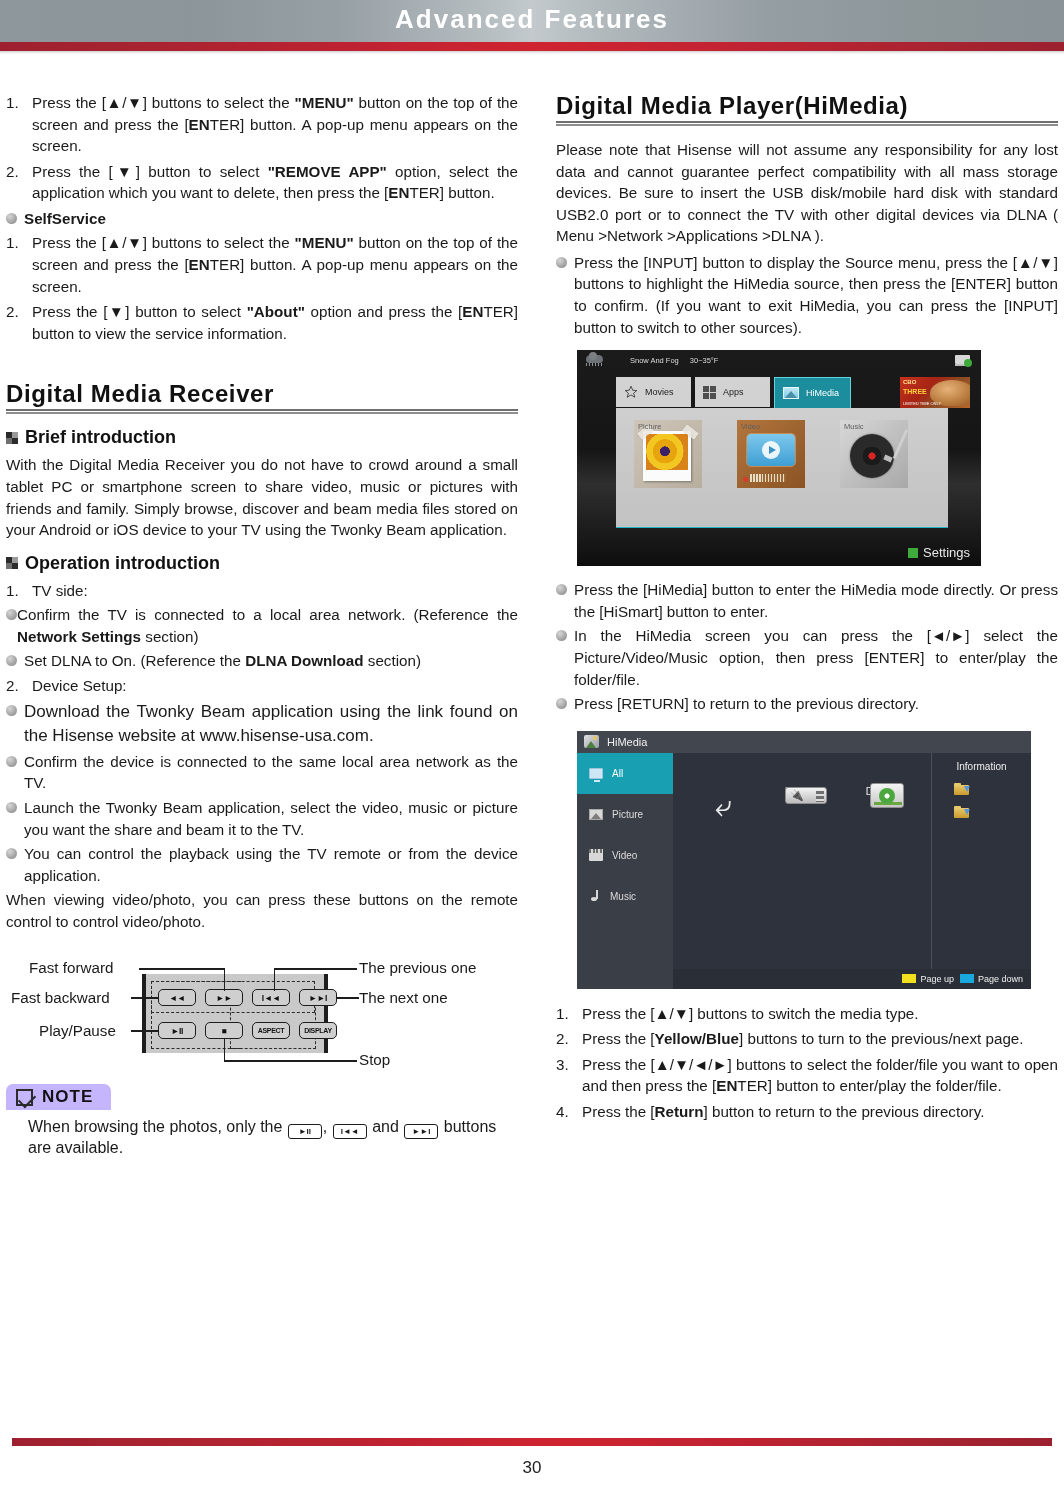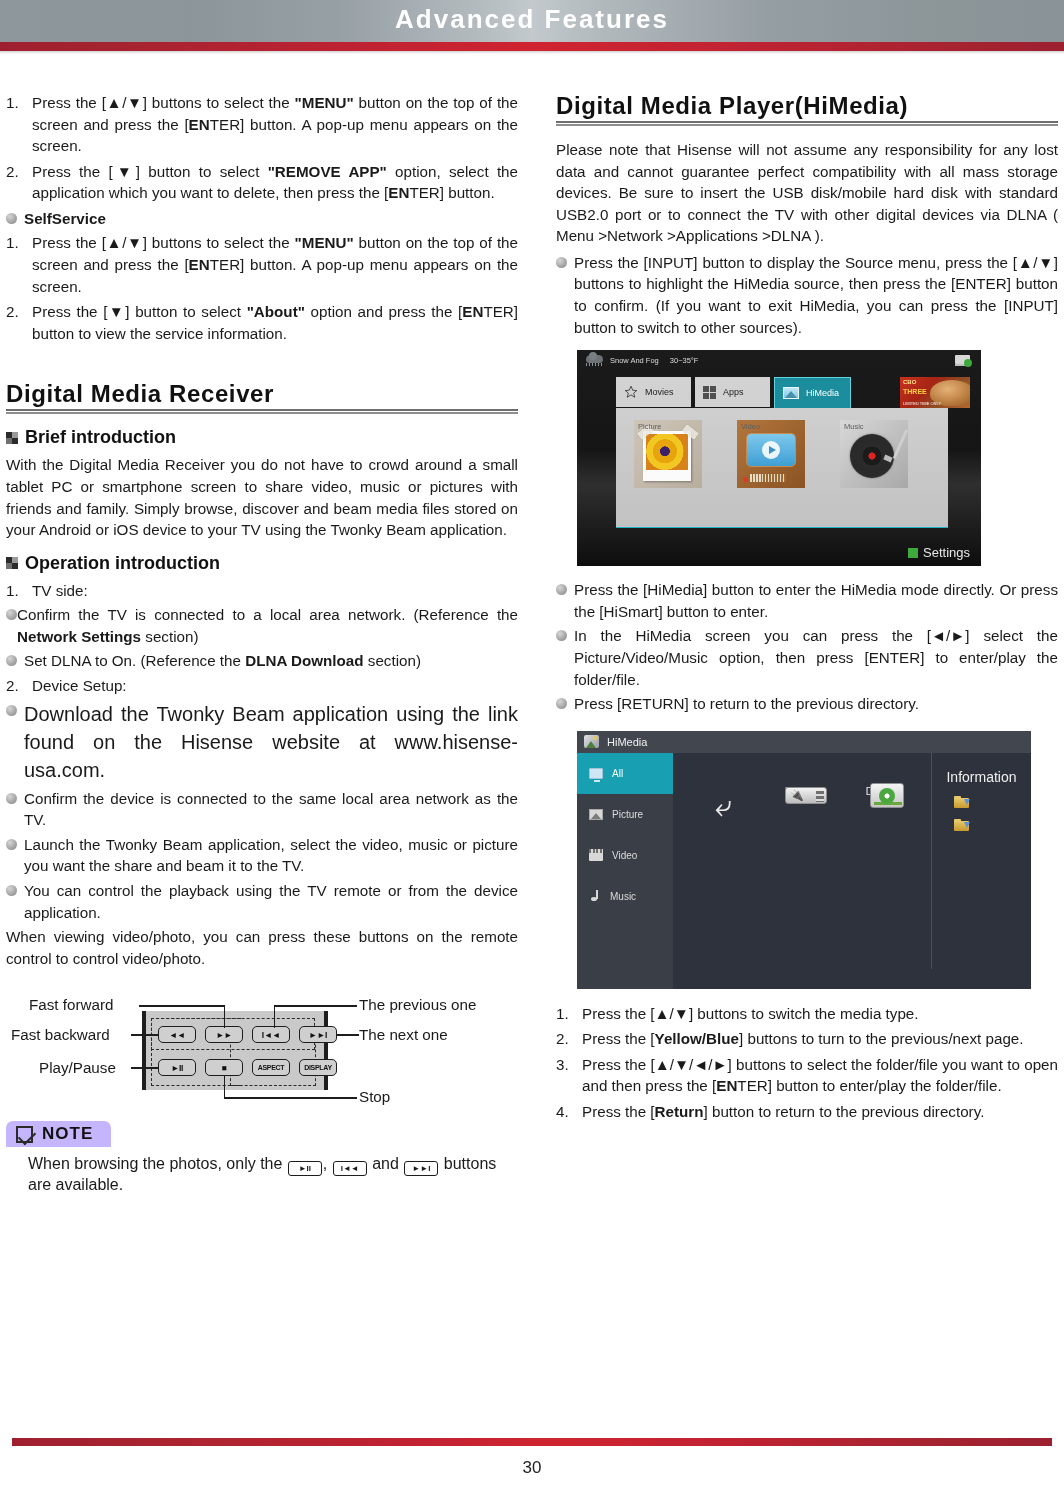--- a/index.html
+++ b/index.html
@@ -172,21 +172,21 @@
     background:#6e7276; border-radius:8px 8px 6px 6px;
   }
   .wx-icon .cloud:before {
     content:""; position:absolute; left:3px; top:-3px; width:8px; height:8px;
     border-radius:50%; background:#7b7f83;
   }
   .wx-icon .dots {
     position:absolute; left:1px; top:8px; width:17px; height:3px;
     background:repeating-linear-gradient(to right,#8d9296 0 1px,transparent 1px 3px);
   }
-  .tv1-wx { font-size:7.5px; color:#dcdcdc; }
+  .tv1-wx { font-size:7.5px; color:#dcdcdc;margin-left:20px; }
   .tv1-temp { font-size:7.5px; color:#dcdcdc; margin-left:5px; }
   .net-icon { position:absolute; right:9px; top:5px; width:17px; height:12px; }
   .net-icon .scr {
     position:absolute; left:0; top:0; width:15px; height:9px;
     background:#d8d8d8; border-radius:1px;
   }
   .net-icon .base {
     position:absolute; left:0; top:9px; width:15px; height:2px; background:#bdbdbd;
   }
   .net-icon .ok {
@@ -372,21 +372,21 @@
     content:""; position:absolute; left:50%; top:4px; margin-left:-8px;
     width:16px; height:16px; border-radius:50%;
     background:radial-gradient(circle at 50% 50%, #ffffff 0 22%, #4aa83f 23% 100%);
   }
   .dev .dlna:before {
     content:""; position:absolute; left:3px; bottom:2px; width:28px; height:3px; background:#6aa83f;
   }
   .dev .lbl { font-size:10px; color:#f0f0f0; }
 
   .tv2-info { position:absolute; right:0; top:22px; width:100px; bottom:20px; border-left:1px solid #4b4f58; }
-  .tv2-info .hd { font-size:14px; color:#efefef; text-align:center; margin-top:16px; }
+  .tv2-info .hd { font-size:10px; color:#efefef; text-align:center; margin-top:8px; }
   .tv2-info .fic { width:15px; height:12px; margin:11px 0 0 22px; position:relative; }
   .tv2-info .fic .f {
     position:absolute; left:0; top:2px; width:15px; height:10px; border-radius:1px;
     background:linear-gradient(to bottom,#e8c96a,#c89a2e);
   }
   .tv2-info .fic .f:before {
     content:""; position:absolute; left:0; top:-2px; width:7px; height:3px;
     background:#e8c96a; border-radius:1px 1px 0 0;
   }
   .tv2-info .fic .ar {
@@ -478,21 +478,21 @@
       <div style="display: flex; gap: 7px; margin-bottom: 3px;">
         <span class="d" style="flex: 0 0 auto; width: 11px; height: 11px; border-radius: 50%; margin-top: 5px; background: radial-gradient(circle at 35% 32%, rgb(214, 214, 214), rgb(155, 155, 155) 70%, rgb(138, 138, 138));"></span>
         <span style="flex: 1 1 0%; font-size: 15.2px; line-height: 1.42; text-align: justify;">Set DLNA to On. (Reference the <b>DLNA Download</b> section)</span>
       </div>
       <div style="display: flex; gap: 6px; margin-bottom: 3px;">
         <span class="n" style="flex: 0 0 auto; width: 20px; font-size: 15.2px; line-height: 1.42;">2.</span>
         <span style="flex: 1 1 0%; font-size: 15.2px; line-height: 1.42; text-align: justify;">Device Setup:</span>
       </div>
       <div style="display: flex; gap: 7px; margin-bottom: 3px;">
         <span class="d" style="flex: 0 0 auto; width: 11px; height: 11px; border-radius: 50%; margin-top: 5px; background: radial-gradient(circle at 35% 32%, rgb(214, 214, 214), rgb(155, 155, 155) 70%, rgb(138, 138, 138));"></span>
-        <span style="flex: 1 1 0%; font-size: 20px; line-height: 1.42; text-align: justify;">Download the Twonky Beam application using the link found on the Hisense website at www.hisense-usa.com.</span>
+        <span style="flex: 1 1 0%; font-size: 17px; line-height: 1.42; text-align: justify;">Download the Twonky Beam application using the link found on the Hisense website at www.hisense-usa.com.</span>
       </div>
       <div style="display: flex; gap: 7px; margin-bottom: 3px;">
         <span class="d" style="flex: 0 0 auto; width: 11px; height: 11px; border-radius: 50%; margin-top: 5px; background: radial-gradient(circle at 35% 32%, rgb(214, 214, 214), rgb(155, 155, 155) 70%, rgb(138, 138, 138));"></span>
         <span style="flex: 1 1 0%; font-size: 15.2px; line-height: 1.42; text-align: justify;">Confirm the device is connected to the same local area network as the TV.</span>
       </div>
       <div style="display: flex; gap: 7px; margin-bottom: 3px;">
         <span class="d" style="flex: 0 0 auto; width: 11px; height: 11px; border-radius: 50%; margin-top: 5px; background: radial-gradient(circle at 35% 32%, rgb(214, 214, 214), rgb(155, 155, 155) 70%, rgb(138, 138, 138));"></span>
         <span style="flex: 1 1 0%; font-size: 15.2px; line-height: 1.42; text-align: justify;">Launch the Twonky Beam application, select the video, music or picture you want the share and beam it to the TV.</span>
       </div>
       <div style="display: flex; gap: 7px; margin-bottom: 3px;">
@@ -704,20 +704,30 @@
           <span class="f"></span>
           <span class="ar"></span>
         </div>
       <div class="fic">
           <span class="f"></span>
           <span class="ar"></span>
         </div>
     </div>
 
     <div class="tv2-botleft"></div>
+    <div class="tv2-bottom">
+      <span class="pg">
+        <span class="sw-y"></span>
+        <span>Page up</span>
+      </span>
+      <span class="pg">
+        <span class="sw-b"></span>
+        <span>Page down</span>
+      </span>
+    </div>
   </div>
 
   <ol class="num" style="margin-top:14px;">
     <li>
       <span class="n">1.</span>
       <span class="t">Press the [▲/▼] buttons to switch the media type.</span>
     </li>
     <li>
       <span class="n">2.</span>
       <span class="t">Press the [<b>Yellow/Blue</b>] buttons to turn to the previous/next page.</span>

